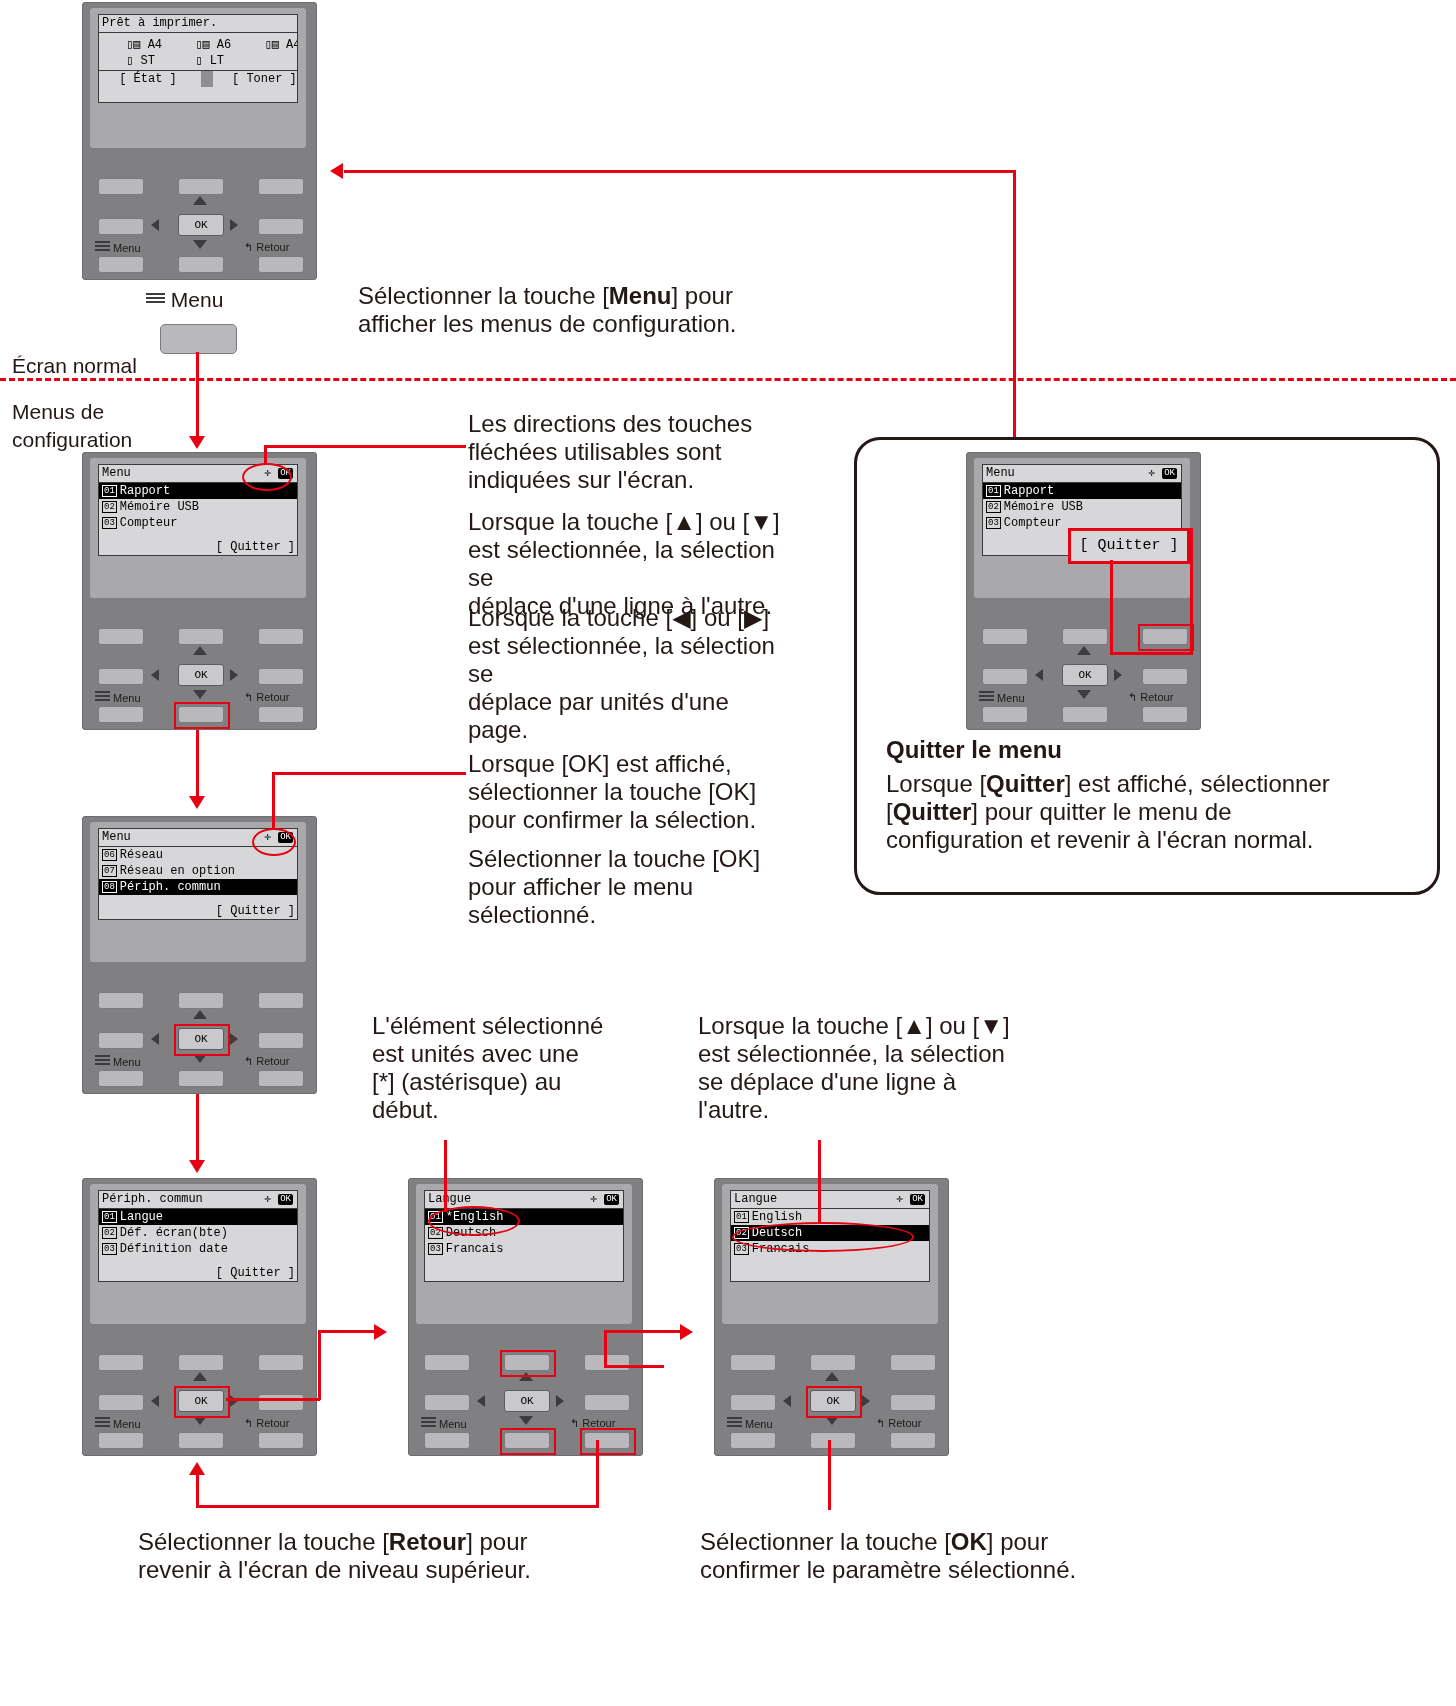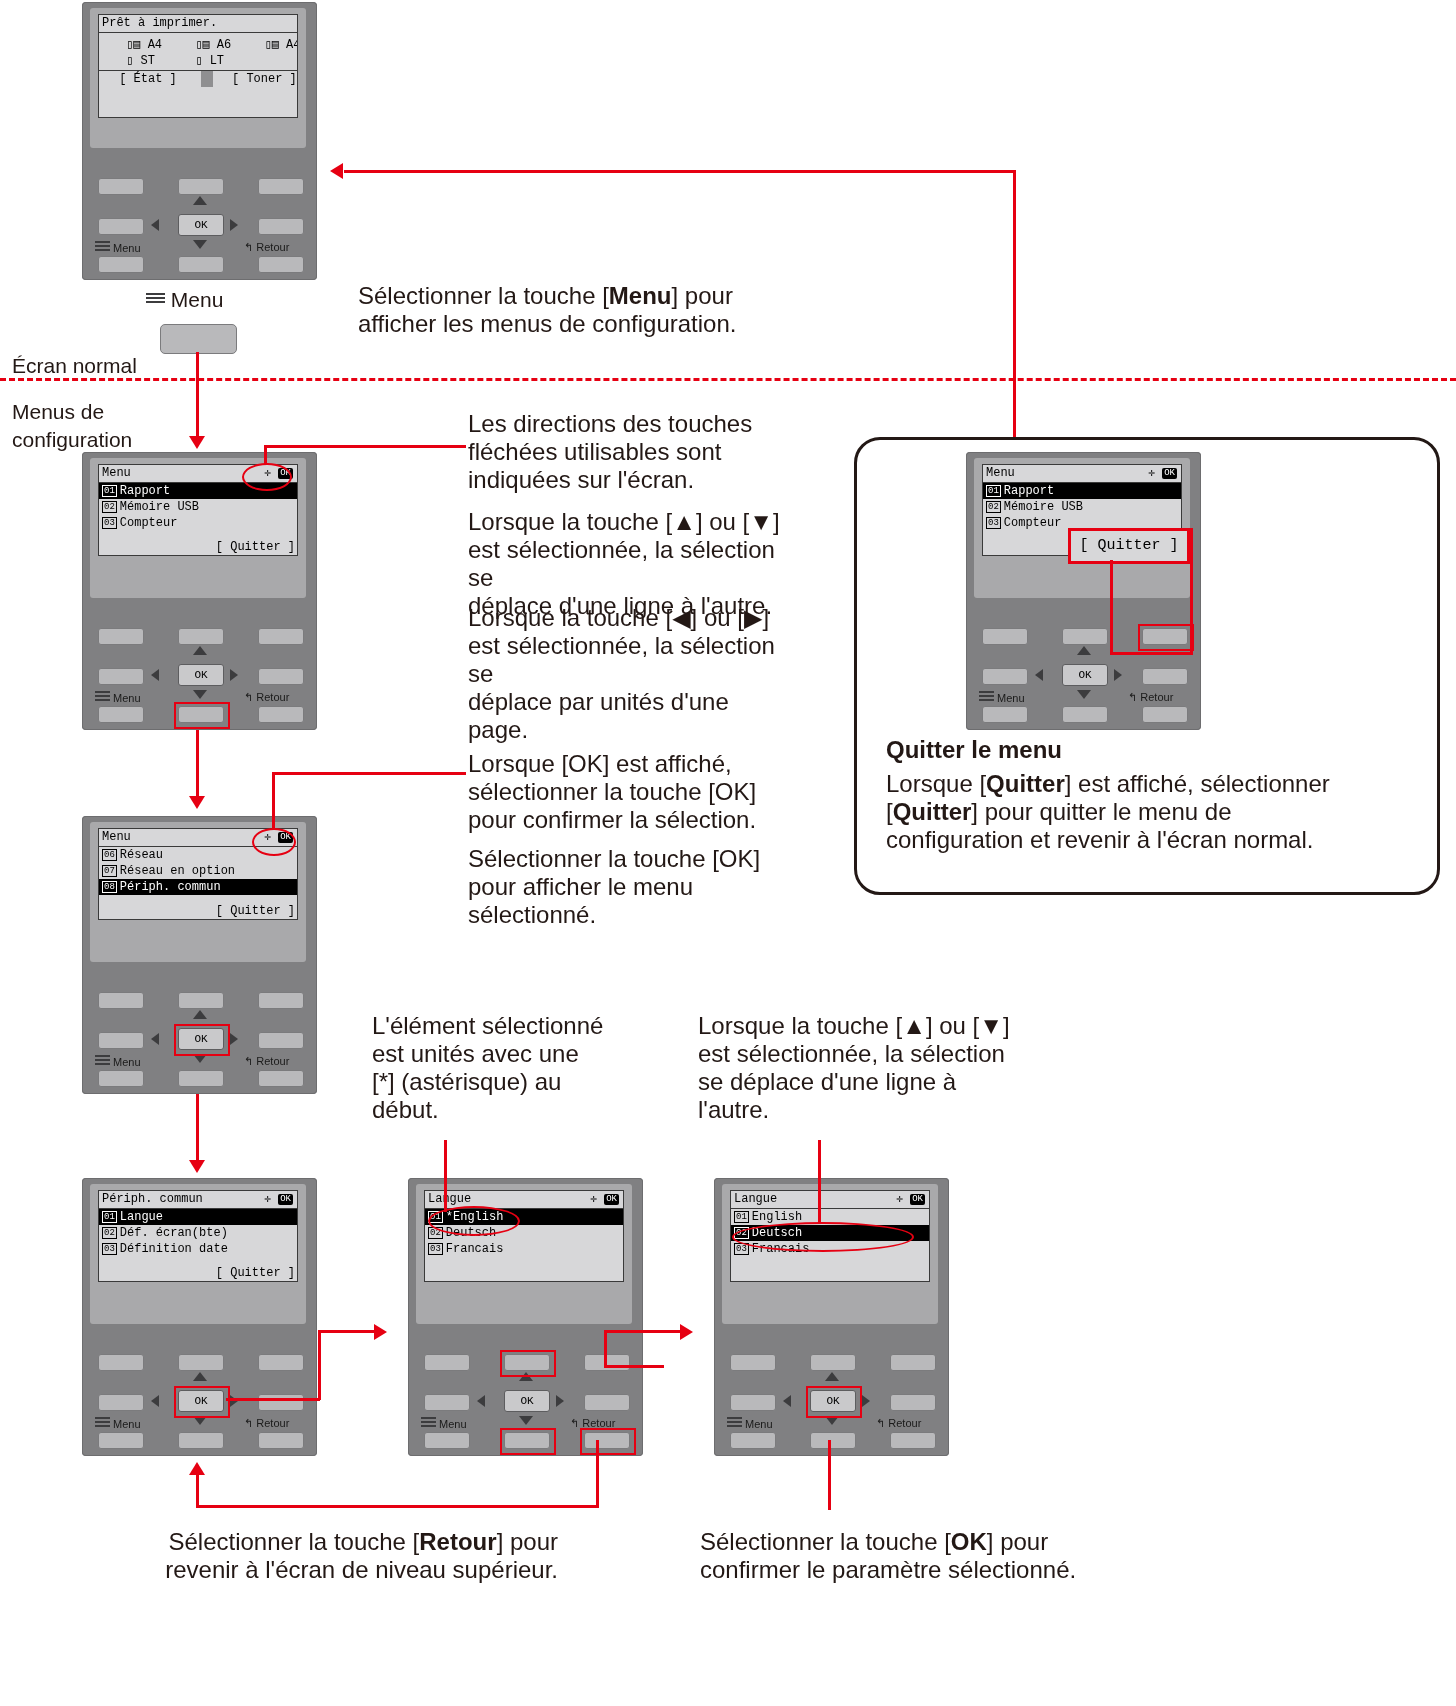--- a/index.html
+++ b/index.html
@@ -45,21 +45,21 @@
   .menuicon i:nth-child(1){top:0}.menuicon i:nth-child(2){top:4px}.menuicon i:nth-child(3){top:8px}
   .okbadge{display:inline-block;background:#000;color:#fff;font-family:"Liberation Mono",monospace;font-size:9px;line-height:11px;padding:0 2px;border-radius:2px;vertical-align:1px;}
   .navdots{display:inline-block;color:#000;font-size:11px;font-family:"Liberation Mono",monospace;}
   .paper{font-family:"Liberation Mono",monospace;font-size:12px;margin-left:24px;}
 </style>
 </head>
 <body>
 
 <div class="panel" style="left:82px;top:2px;width:235px;height:278px;">
   <div class="screenwrap" style="left:8px;top:6px;width:216px;height:140px;"></div>
-  <div class="lcd" style="left:16px;top:12px;width:200px;height:104px;">
+  <div class="lcd" style="left:16px;top:12px;width:200px;height:89px;">
     <div class="title">Prêt à imprimer.</div>
     <div class="line paper" style="padding-top:4px;">
       <span style="display:inline-block;width:62px;">▯▤ <span>A4</span></span>
       <span style="display:inline-block;width:62px;">▯▤ <span>A6</span></span>
       <span style="display:inline-block;">▯▤ <span>A4</span></span>
     </div>
     <div class="line paper">
       <span style="display:inline-block;width:62px;">▯ <span>ST</span></span>
       <span style="display:inline-block;font-family:Liberation Mono, monospace;">▯ <span>LT</span></span>
     </div>
@@ -330,21 +330,21 @@
 <div class="rline" style="left:604px;top:1330px;width:78px;height:3px;"></div>
 <div class="rtri rt" style="left:680px;top:1324px;"></div>
 
 <div class="rline" style="left:596px;top:1440px;width:3px;height:68px;"></div>
 <div class="rline" style="left:196px;top:1505px;width:402px;height:3px;"></div>
 <div class="rline" style="left:196px;top:1470px;width:3px;height:38px;"></div>
 <div class="rtri up" style="left:189px;top:1462px;"></div>
 
 <div class="rline" style="left:828px;top:1440px;width:3px;height:70px;"></div>
 
-<div class="txt" style="left:138px;top:1528px;width:420px;text-align:right;">
+<div class="txt" style="left:138px;top:1528px;width:420px;">
   <span>Sélectionner la touche [</span><b>Retour</b><span>] pour</span><br>
   <span>revenir à l'écran de niveau supérieur.</span>
 </div>
 <div class="txt" style="left:700px;top:1528px;width:430px;">
   <span>Sélectionner la touche [</span><b>OK</b><span>] pour</span><br>
   <span>confirmer le paramètre sélectionné.</span>
 </div>
 
 <div class="callout" style="left:854px;top:437px;width:580px;height:452px;"></div>
 

